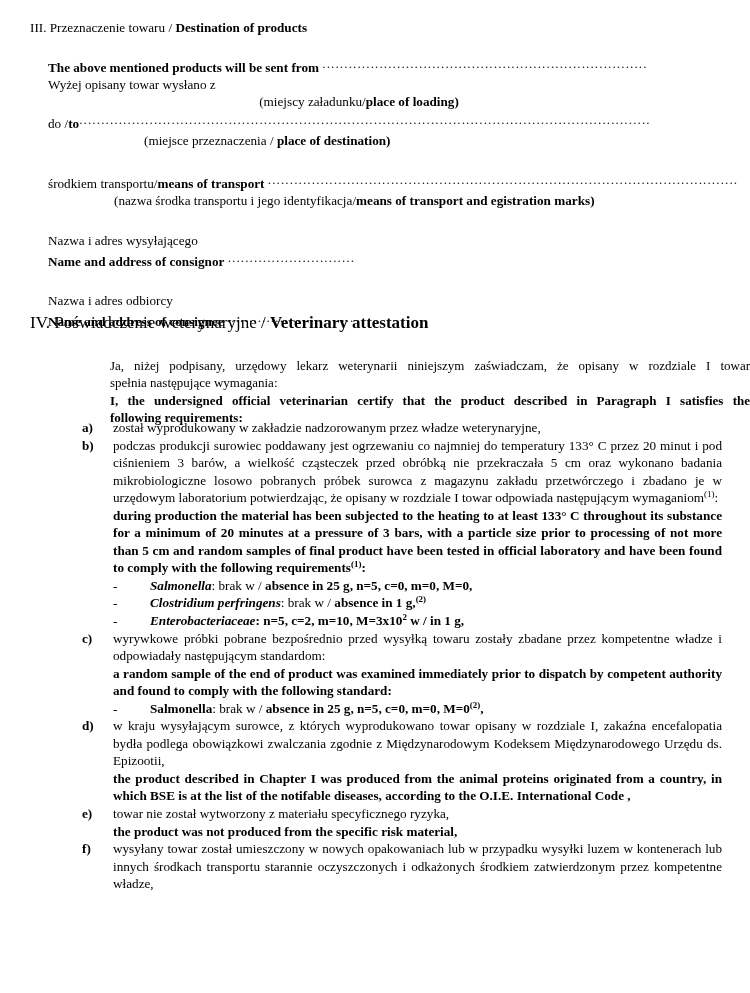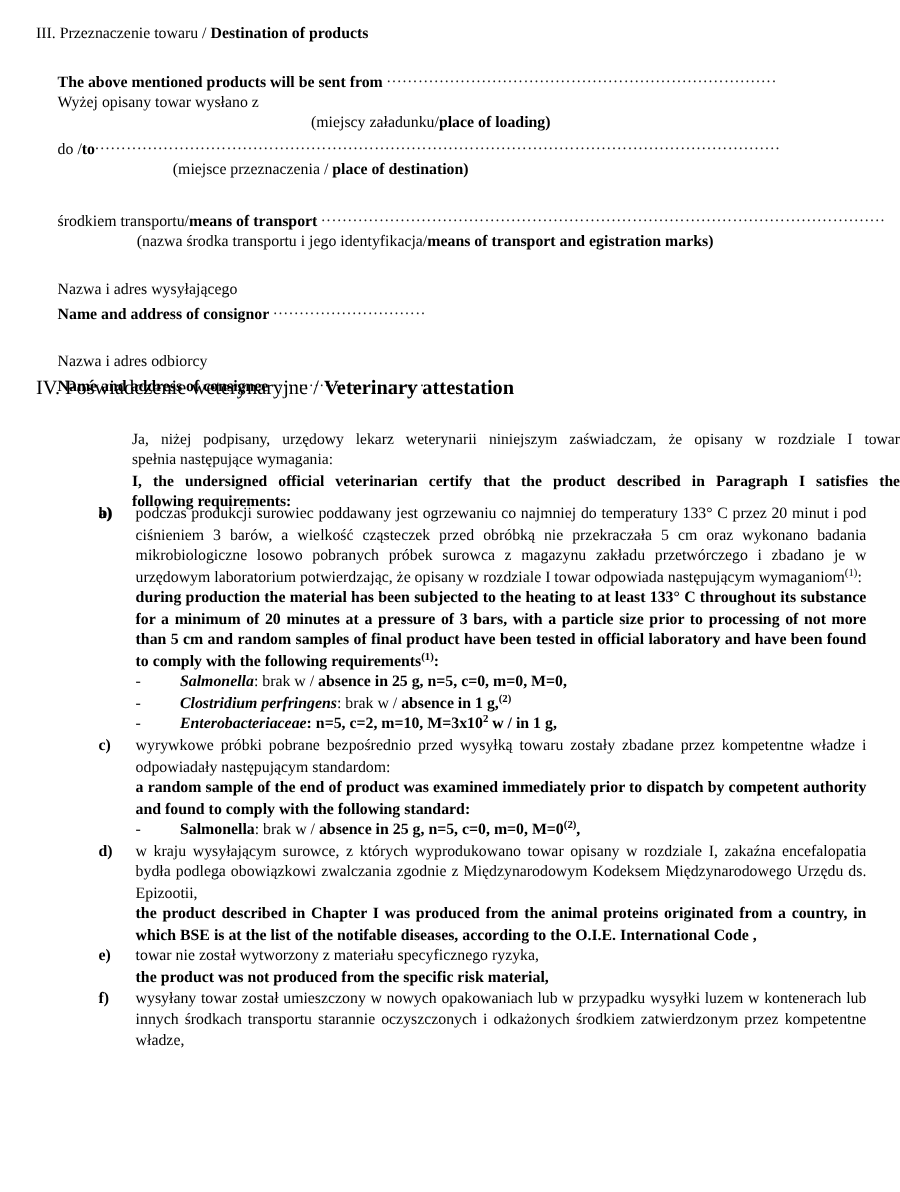--- a/index.html
+++ b/index.html
@@ -194,20 +194,21 @@
     <p class="pl just">Ja, niżej podpisany, urzędowy lekarz weterynarii niniejszym zaświadczam, że opisany w rozdziale I towar</p>
     <p class="pl">spełnia następujące wymagania:</p>
     <p class="en just">I, the undersigned official veterinarian certify that the product described in Paragraph I satisfies the</p>
     <p class="en">following requirements:</p>
   </div>
 
   <div class="items">
 
     <div class="item">
       <span class="marker">a)</span>
+      <p class="para pl noj">został wyprodukowany w zakładzie nadzorowanym przez władze weterynaryjne,</p>
     </div>
 
     <div class="item">
       <span class="marker">b)</span>
       <p class="para pl"><span>podczas produkcji surowiec poddawany jest ogrzewaniu co najmniej do temperatury 133° C przez 20 minut i pod ciśnieniem 3 barów, a wielkość cząsteczek przed obróbką nie przekraczała 5 cm oraz wykonano badania mikrobiologiczne losowo pobranych próbek surowca z magazynu zakładu przetwórczego i zbadano je w urzędowym laboratorium potwierdzając, że opisany w rozdziale I towar odpowiada następującym wymaganiom</span><sup>(1)</sup><span>:</span></p>
       <p class="para en"><span>during production the material has been subjected to the heating to at least 133° C throughout its substance for a minimum of 20 minutes at a pressure of 3 bars, with a particle size prior to processing of not more than 5 cm and random samples of final product have been tested in official laboratory and have been found to comply with the following requirements</span><sup>(1)</sup><span>:</span></p>
 
       <ul class="sublist">
         <li class="subitem">
           <span class="dash">-</span>

